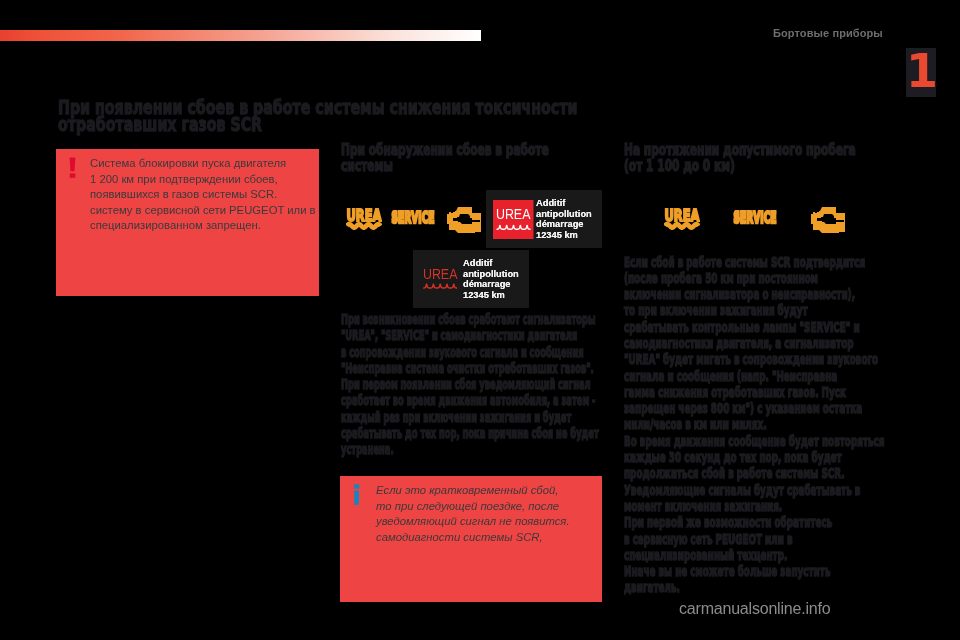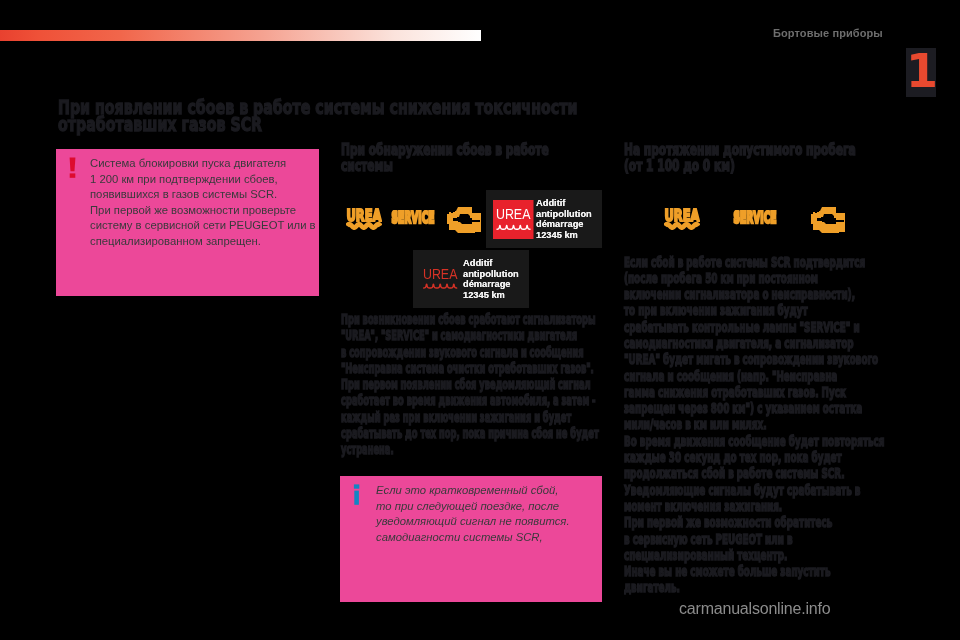--- a/index.html
+++ b/index.html
@@ -29,21 +29,21 @@
        font-family:"DejaVu Sans Condensed","DejaVu Sans",sans-serif;font-weight:bold;
        font-size:14.4px;line-height:16.3px;white-space:nowrap;transform-origin:0 0;
        -webkit-text-stroke:1.5px #1b1b20;}
   .colhead{position:absolute;color:#1b1b20;
        font-family:"DejaVu Sans Condensed","DejaVu Sans",sans-serif;font-weight:bold;
        font-size:15.6px;line-height:16.3px;white-space:nowrap;
        transform:scaleX(0.76);transform-origin:0 0;
        -webkit-text-stroke:1.5px #1b1b20;}
 
   
-  .box{position:absolute;background:#ec4899;box-sizing:border-box;}
+  .box{position:absolute;background:#ef4444;box-sizing:border-box;}
   .box .bang{position:absolute;left:13px;top:8px;width:8px;height:21px;}
   .box .iinfo{position:absolute;left:13px;top:8px;width:8px;height:21px;}
   .box .btxt{position:absolute;font-size:11.3px;
        line-height:15.6px;color:#3a3a3c;font-weight:normal;}
 
   #warnbox{left:56px;top:149px;width:263px;height:147px;}
   #warnbox .btxt{left:34px;top:7px;width:240px;}
   #infobox{left:340px;top:476px;width:262px;height:126px;font-style:italic;}
   #infobox .btxt{left:36px;top:7px;width:240px;}
 
@@ -95,21 +95,20 @@
 
   <div class="box" id="warnbox">
     <svg class="bang" viewBox="0 0 8 21">
       <path d="M0.6 0.4 H6.4 L5.5 14.2 H1.5 Z" fill="#dd0b2f"></path>
       <rect x="0.7" y="16.4" width="5.6" height="4.4" fill="#dd0b2f"></rect>
     </svg>
     <div class="btxt">
         <div>Система блокировки пуска двигателя</div>
         <div>1 200 км при подтверждении сбоев,</div>
         <div>появившихся в газов системы SCR.</div>
-        <div>При первой же возможности проверьте</div>
         <div>систему в сервисной сети PEUGEOT или в</div>
         <div>специализированном запрещен.</div>
       </div>
   </div>
 
   <div class="box" id="infobox">
     <svg class="iinfo" viewBox="0 0 8 21">
       <rect x="0.9" y="0.4" width="5.4" height="4.3" fill="#1285c3"></rect>
       <rect x="1.3" y="6.6" width="4.6" height="14.2" fill="#1285c3"></rect>
     </svg>

